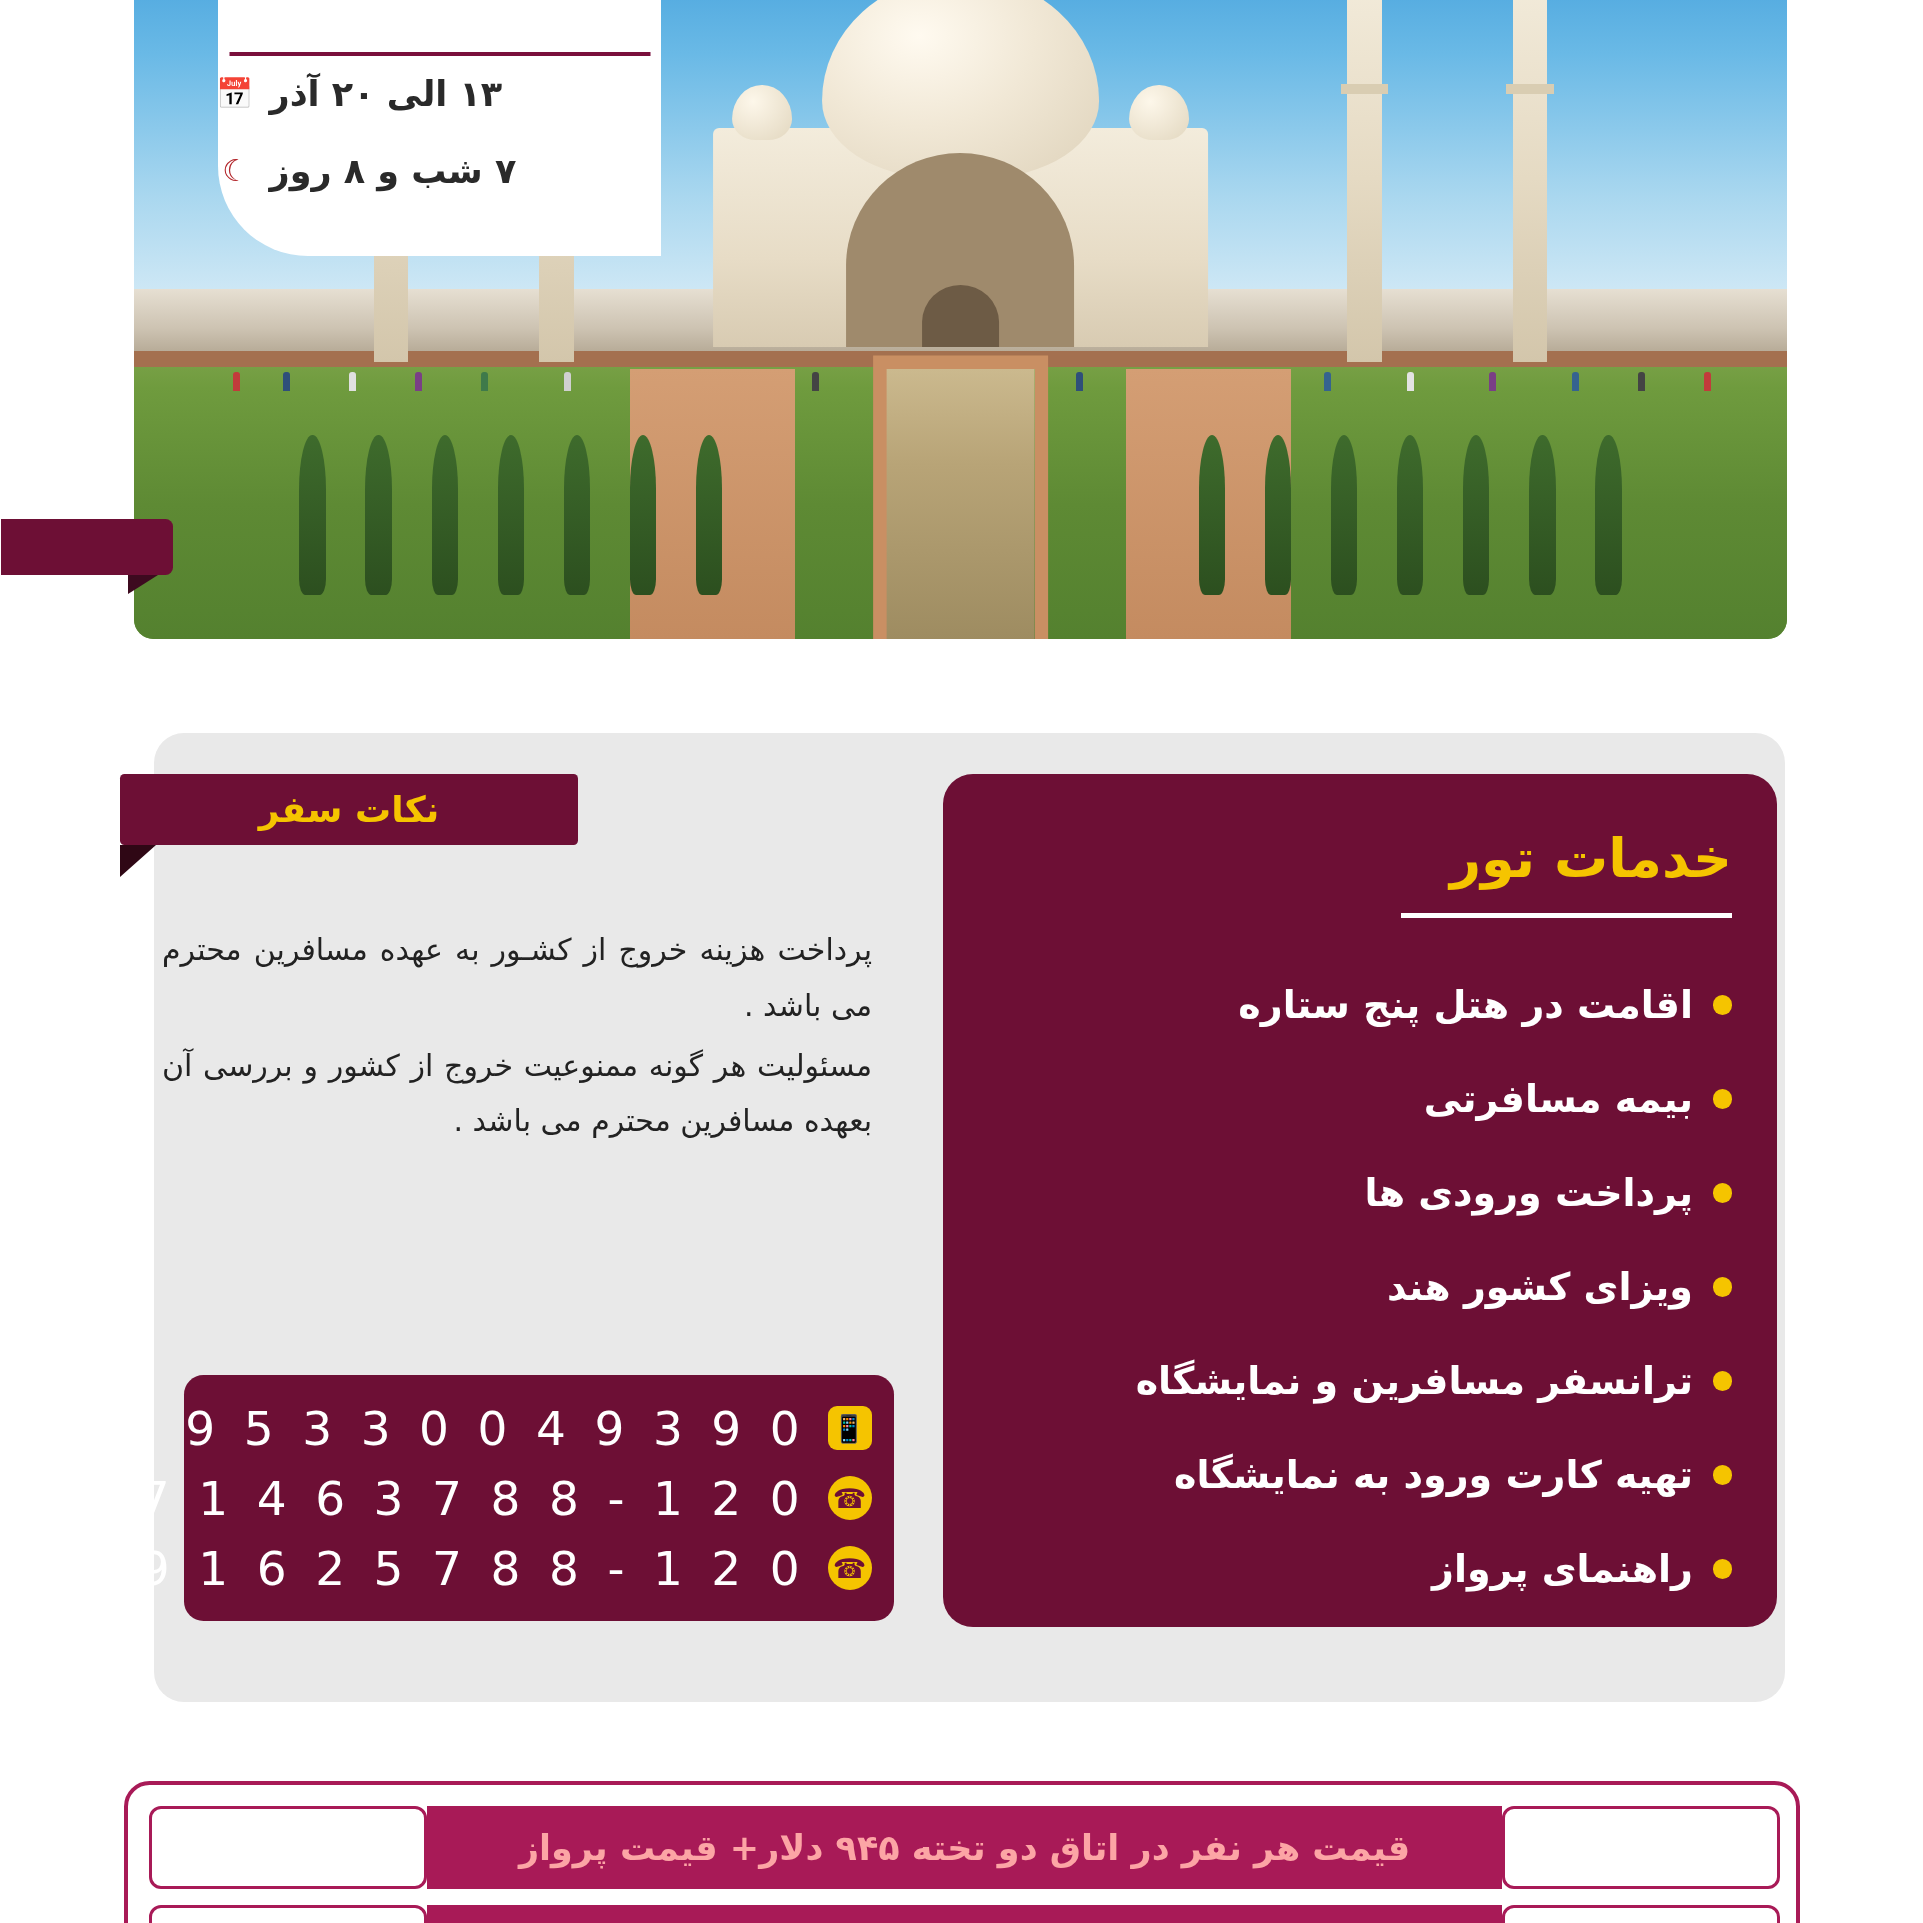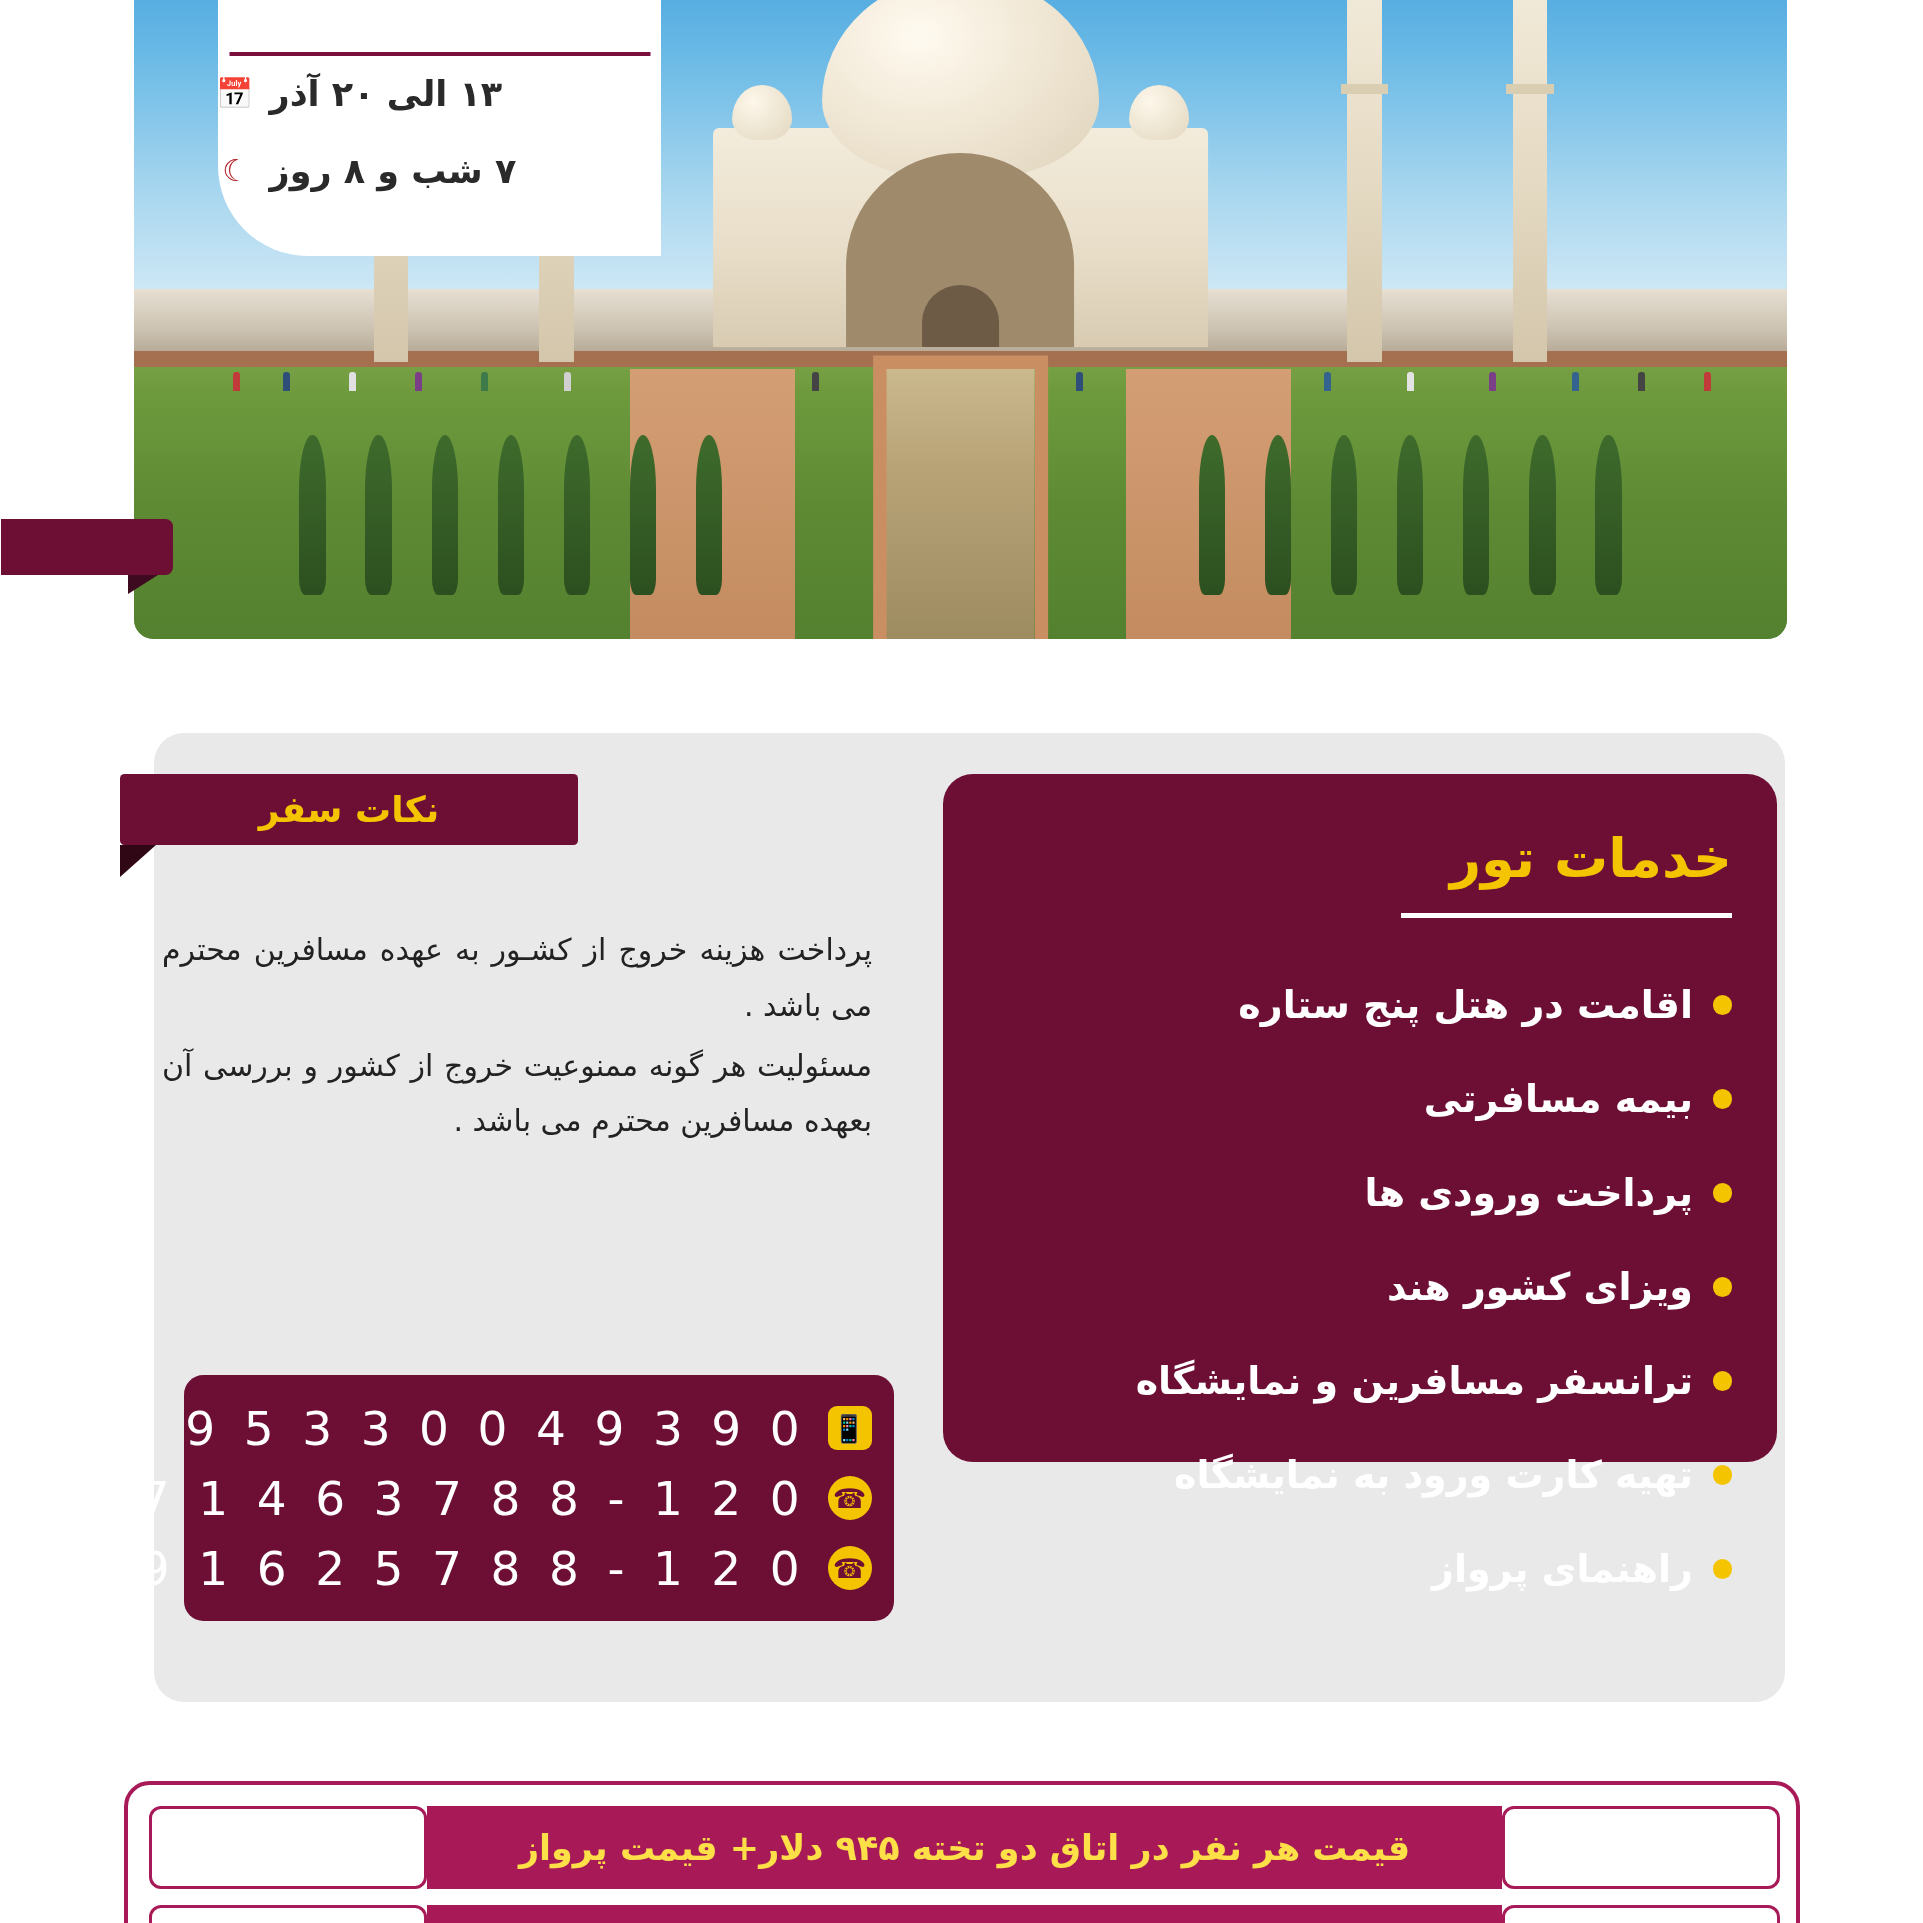--- a/index.html
+++ b/index.html
@@ -308,21 +308,21 @@
     font-family: "DejaVu Sans", sans-serif;
     white-space: nowrap;
   }
 
   
   .services {
     position:absolute;
     left: 943px;
     top: 774px;
     width: 834px;
-    height: 688px;
+    height: 853px;
     background: #6d0f35;
     border-radius: 30px;
   }
   .services-title {
     position:absolute;
     right: 45px;
     top: 53px;
     color: #f5c400;
     font-size: 54px;
     font-weight: 800;
@@ -394,21 +394,21 @@
     border: 3.8px solid #a81a57;
     border-radius: 12px;
     background:#ffffff;
   }
   .pr-cell-mid {
     flex: 1 1 auto;
     background: #a81a57;
     display:flex;
     align-items:center;
     justify-content:center;
-    color:#fde047;
+    color:#fca5a5;
     font-size: 35px;
     font-weight: 800;
     direction: rtl;
     text-align: right;
   }
 </style>
 </head>
 <body>
 
 <div class="page">

